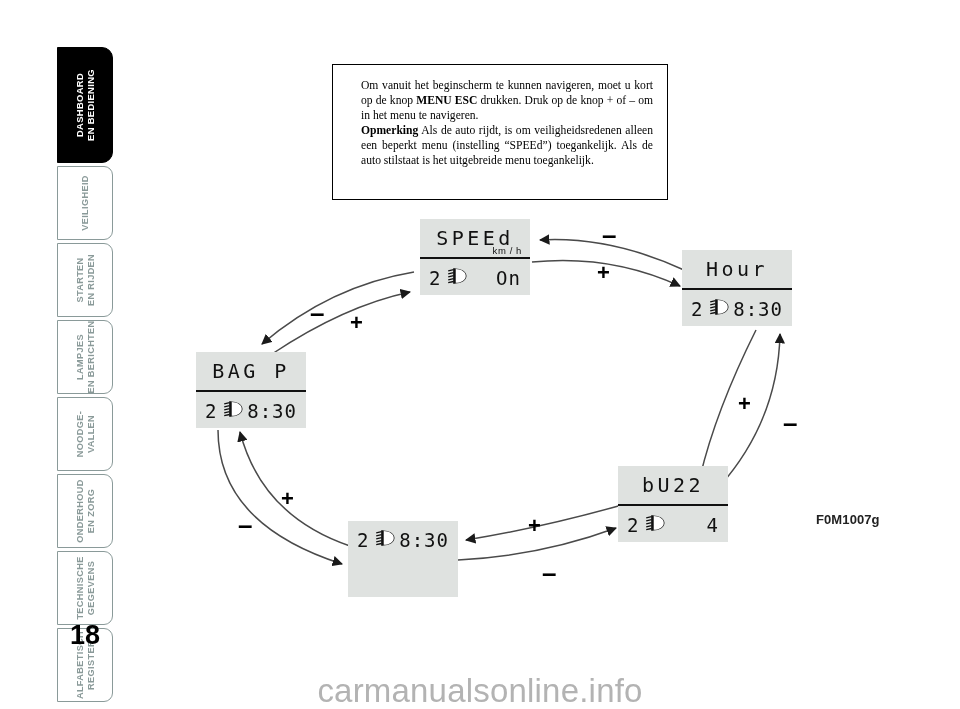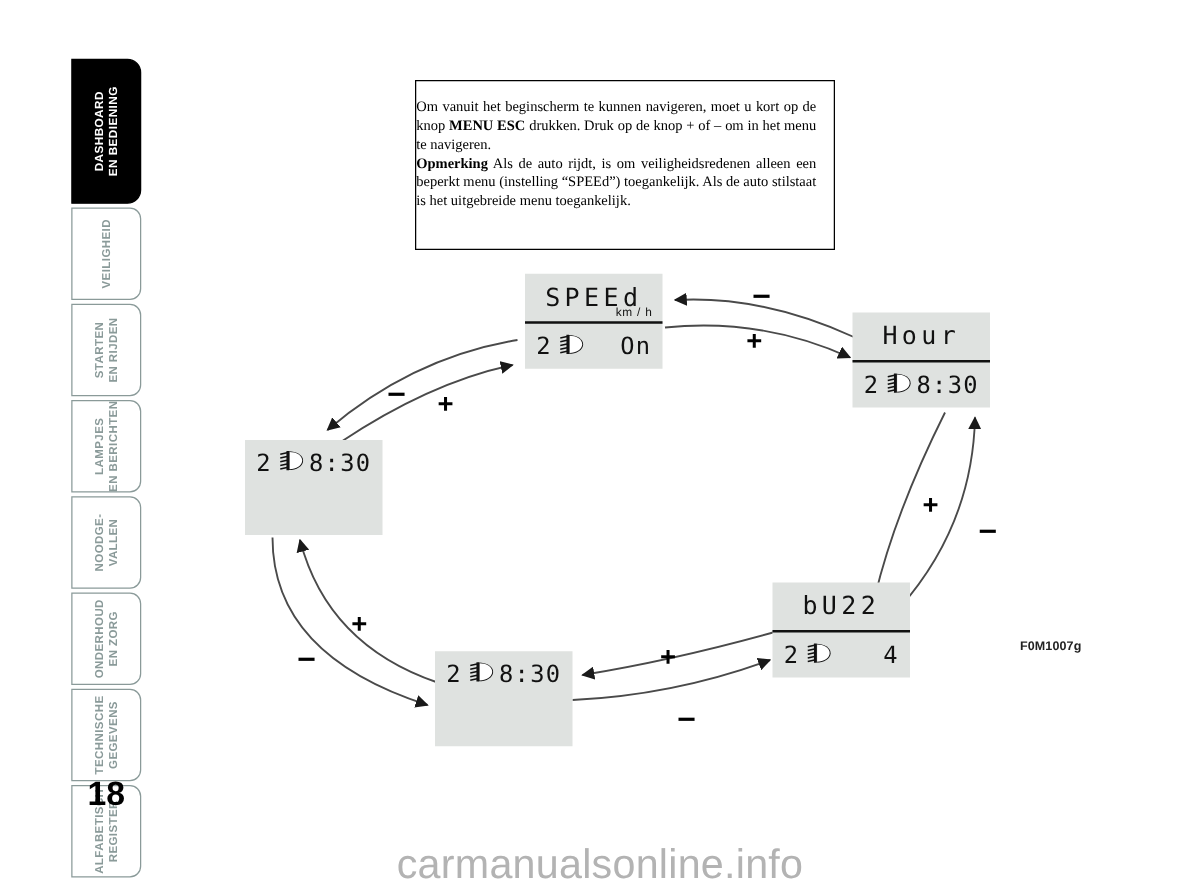--- a/index.html
+++ b/index.html
@@ -31,21 +31,21 @@
   #page-number{
     position:absolute;left:57px;top:620px;width:56px;
     text-align:center;font-size:27px;font-weight:bold;color:#000;
     font-family:"Liberation Sans", sans-serif;
   }
 
   
   #note-box{
     position:absolute;left:332px;top:64px;width:336px;height:136px;
     border:1.4px solid #000;background:#fff;box-sizing:border-box;
-    padding:14px 14px 10px 0;
+    padding:14px 14px 10px 28px;
   }
   #note-box p{
     margin:0;font-size:11.6px;line-height:14.9px;color:#000;
     text-align:justify;font-family:"Liberation Serif", serif;
   }
   #note-box b{font-weight:bold;}
 
   
   .lcd{
     position:absolute;background:#dfe2e0;box-sizing:border-box;
@@ -81,21 +81,21 @@
     position:absolute;font-weight:bold;color:#000;
     font-family:"Liberation Sans", sans-serif;
     line-height:1;
   }
   .op.plus{font-size:22px;}
   .op.minus{font-size:26px;}
 
   
   #figure-code{
     position:absolute;left:816px;top:512px;
-    font-size:10px;font-weight:bold;color:#222;letter-spacing:.1px;
+    font-size:13px;font-weight:bold;color:#222;letter-spacing:.1px;
   }
 
   
   #watermark{
     position:absolute;left:0;top:672px;width:960px;
     text-align:center;font-size:33px;color:#b3b3b3;
     letter-spacing:.2px;font-family:"Liberation Sans", sans-serif;
   }
   #arrows{position:absolute;left:0;top:0;width:960px;height:709px;pointer-events:none;}
 </style>
@@ -234,20 +234,24 @@
           <path d="M8 1 C14 1 19.5 4 19.5 8.5 C19.5 13 14 16 8 16 Z" fill="#fff" transform="translate(1.6,0) scale(0.88,0.92) translate(0,0.7)"></path>
           <path d="M7.2 0.8 L7.2 16.2" stroke="#111" stroke-width="2.1"></path>
           <path d="M6.6 2.2 L1.2 3.4 M6.6 5.2 L1.2 6.4 M6.6 8.2 L1.2 9.4 M6.6 11.2 L1.2 12.4 M6.6 14.0 L1.2 15.2" stroke="#111" stroke-width="1.3"></path>
         </svg>
       </span>
       <span class="lcd-value">8:30</span>
     </div>
   </div>
 
   <div class="lcd" style="left:196px;top:352px;width:110px;height:76px;">
+    <div class="lcd-top">
+      <span class="lcd-title">BAG P</span>
+      <span class="lcd-unit"></span>
+    </div>
     <div class="lcd-bottom">
       <span class="lcd-gear">2</span>
       <span class="lcd-beam">
         <svg width="22" height="17" viewBox="0 0 22 17">
           <path d="M8 1 C14 1 19.5 4 19.5 8.5 C19.5 13 14 16 8 16 Z" fill="#111"></path>
           <path d="M8 1 C14 1 19.5 4 19.5 8.5 C19.5 13 14 16 8 16 Z" fill="#fff" transform="translate(1.6,0) scale(0.88,0.92) translate(0,0.7)"></path>
           <path d="M7.2 0.8 L7.2 16.2" stroke="#111" stroke-width="2.1"></path>
           <path d="M6.6 2.2 L1.2 3.4 M6.6 5.2 L1.2 6.4 M6.6 8.2 L1.2 9.4 M6.6 11.2 L1.2 12.4 M6.6 14.0 L1.2 15.2" stroke="#111" stroke-width="1.3"></path>
         </svg>
       </span>

